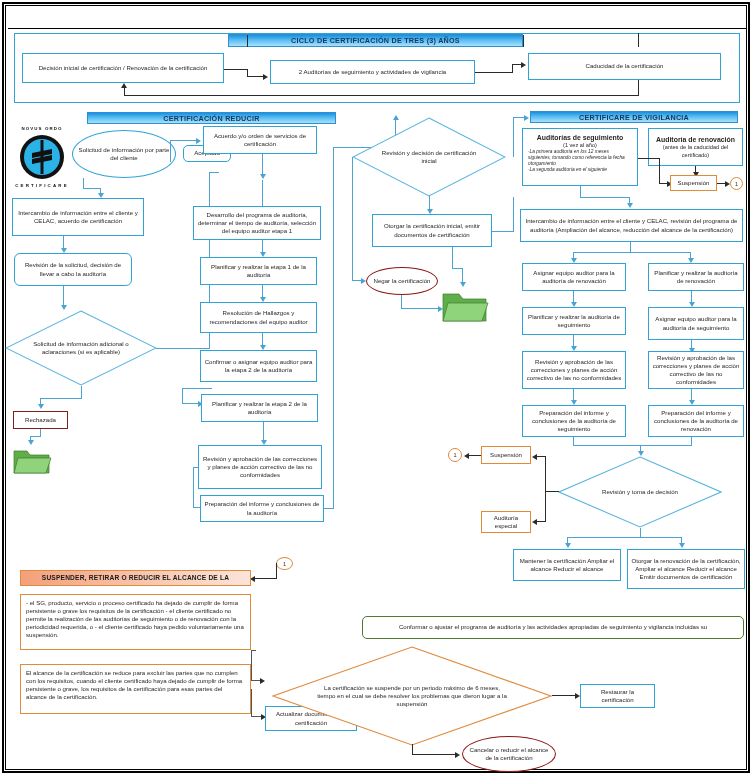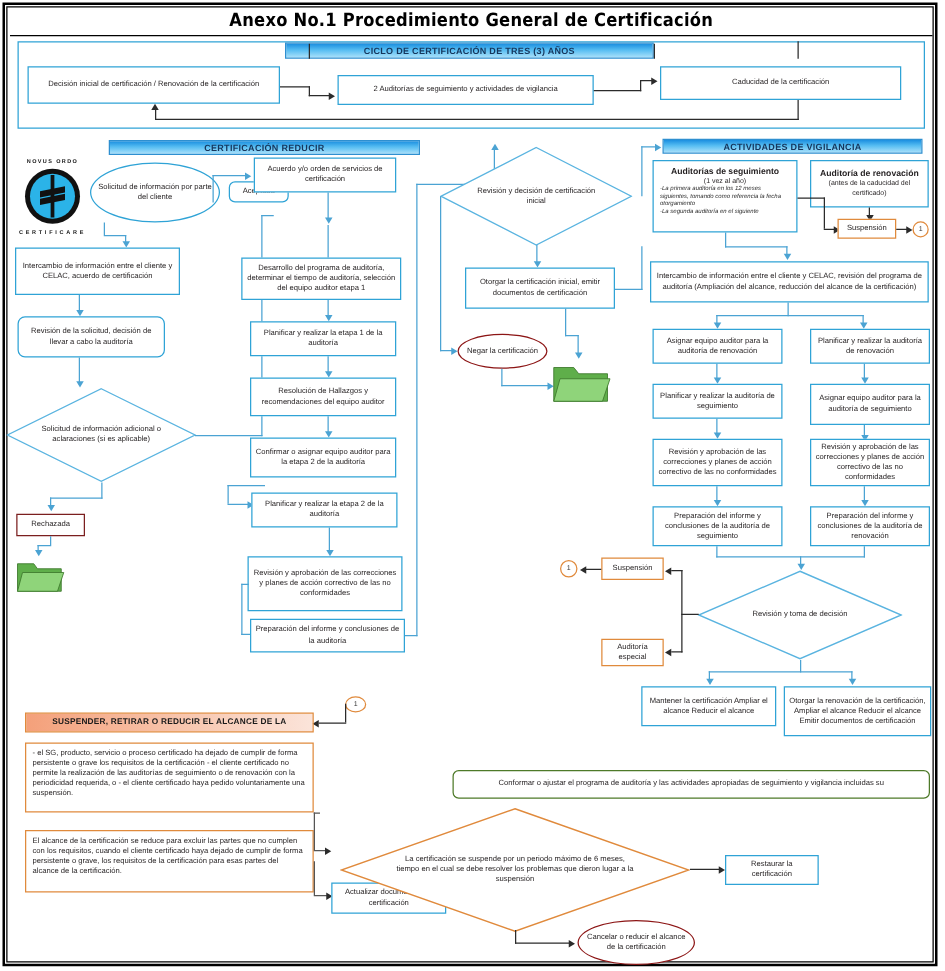--- a/index.html
+++ b/index.html
@@ -83,21 +83,20 @@
   .t-left{text-align:left;}
 </style>
 </head>
 <body>
 
 <div id="page">
 
   <div class="frame-outer"></div>
   <div class="frame-inner"></div>
 
-  <div class="title-bar">Anexo No.1 Procedimiento General de Certificación</div>
   <div class="title-rule"></div>
 
   <div class="cycle-panel"></div>
 
   <div class="banner" style="left:228px;top:34px;width:295px;height:13px;">CICLO DE CERTIFICACIÓN DE TRES (3) AÑOS</div>
 
   <div class="bx blue" style="left:22px;top:53px;width:202px;height:30px;">Decisión inicial de certificación / Renovación de la certificación</div>
   <div class="bx blue" style="left:270px;top:60px;width:205px;height:24px;">2 Auditorías de seguimiento  y actividades de vigilancia</div>
   <div class="bx blue" style="left:528px;top:53px;width:193px;height:27px;">Caducidad de la certificación</div>
 
@@ -117,21 +116,21 @@
   <div class="ln k" style="left:512px;top:64px;width:10px;height:1.2px;"></div>
   <div class="ar kright" style="left:521px;top:61.5px;"></div>
 
   <div class="ln k" style="left:638px;top:33px;width:1.2px;height:14px;"></div>
   <div class="ln k" style="left:638px;top:80px;width:1.2px;height:16px;"></div>
   <div class="ln k" style="left:124px;top:95px;width:515px;height:1.2px;"></div>
   <div class="ln k" style="left:124px;top:88px;width:1.2px;height:8px;"></div>
   <div class="ar kup" style="left:121px;top:83px;"></div>
 
   <div class="banner" style="left:87px;top:112px;width:249px;height:12px;">CERTIFICACIÓN REDUCIR</div>
-  <div class="banner" style="left:530px;top:111px;width:208px;height:12px;">ACTIVIDADES DE VIGILANCIA</div>
+  <div class="banner" style="left:530px;top:111px;width:208px;height:12px;">CERTIFICARE DE VIGILANCIA</div>
 
   <div class="logo">
     <div class="lt">NOVUS ORDO</div>
     <svg width="64" height="62" viewBox="0 0 64 62">
       <circle cx="32" cy="31" r="22" fill="#111"></circle>
       <circle cx="32" cy="31" r="18" fill="#2BB3E8"></circle>
       <rect x="30.5" y="14" width="3" height="34" fill="#111"></rect>
       <path d="M22 27 L42 23 L42 28 L22 32 Z" fill="#111"></path>
       <path d="M22 33 L42 29 L42 34 L22 38 Z" fill="#111"></path>
     </svg>

